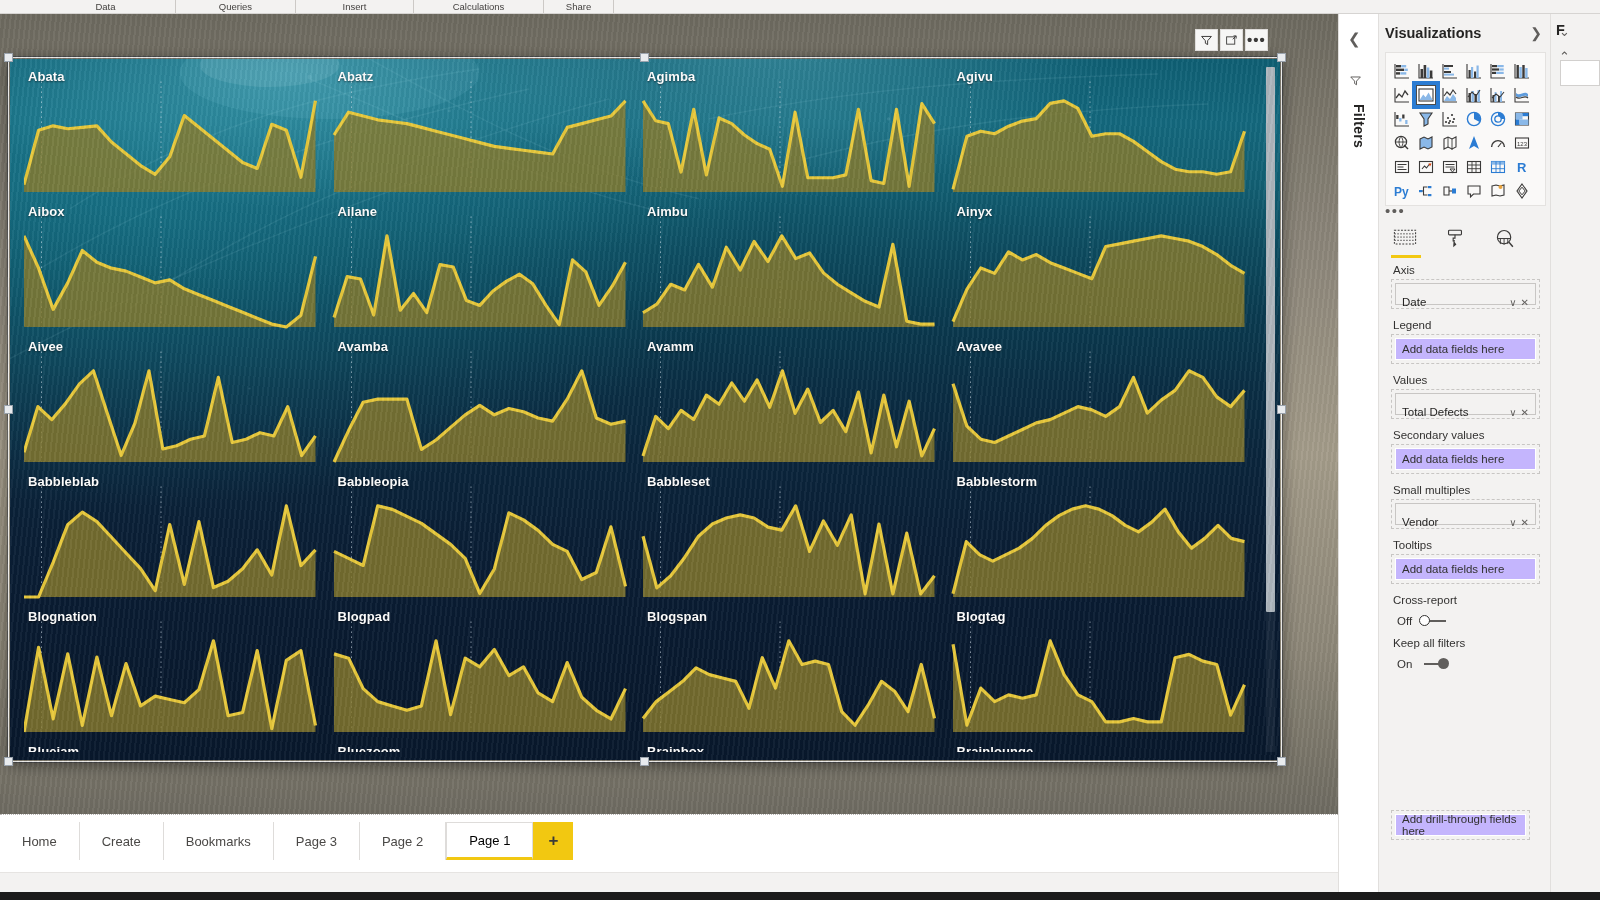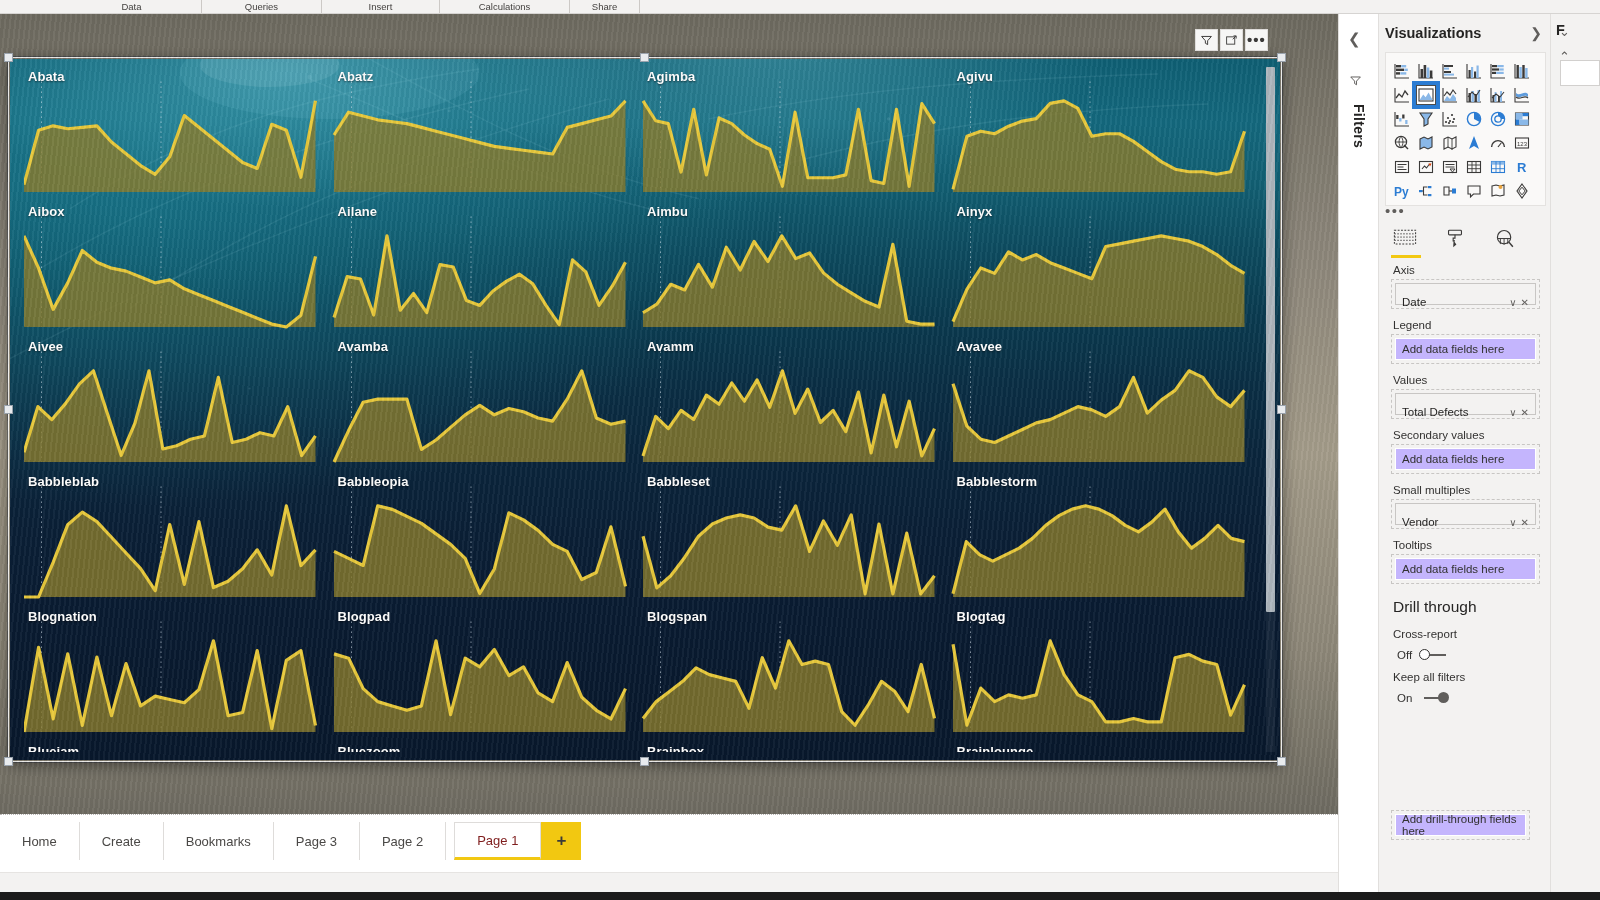--- a/index.html
+++ b/index.html
@@ -11,21 +11,21 @@
   }
 
   
   #ribbon-strip {
     position: absolute; left: 0; top: 0; width: 1600px; height: 14px;
     background: #f3f2f1;
     border-bottom: 1px solid #d6d4d2;
   }
   #ribbon-tabs {
     display: flex; align-items: center; height: 13px;
-    padding-left: 62px;
+    padding-left: 36px;
   }
   .ribbon-tab {
     font-size: 9.5px; color: #444240;
     border-right: 1px solid #ccc9c6;
     height: 13px; line-height: 13px;
     text-align: center;
   }
   .ribbon-tab.rt0 { width: 140px; }
   .ribbon-tab.rt1 { width: 120px; }
   .ribbon-tab.rt2 { width: 118px; }
@@ -155,26 +155,25 @@
   #page-tabs { display: flex; align-items: stretch; height: 38px; margin-top: 7px; }
   .page-tab {
     display: flex; align-items: center; justify-content: center;
     font-size: 13px; color: #4a4846;
     border-right: 1px solid #dedcda;
     padding: 0 22px;
     height: 38px;
     background: transparent;
   }
   .page-tab.active {
-    color: #7f1d1d;
+    color: #000000;
     background: #ffffff;
     border: 1px solid #dedcda;
     border-bottom: 3px solid #f2c811;
     border-right: 1px solid #dedcda;
-    margin-left: 8px;
   }
   #add-page-btn {
     width: 40px; height: 38px; background: #f2c811;
     display: flex; align-items: center; justify-content: center;
     color: #3b3a39; font-size: 17px; font-weight: bold;
   }
   #page-bar-footer {
     position: absolute; left: 0; bottom: 0; width: 100%; height: 26px;
     background: #f3f2f1; border-top: 1px solid #e6e4e2;
   }
@@ -973,21 +972,20 @@
           <span class="chip-ctl">✕</span>
         </div>
       </div>
       <div class="well-label">Tooltips</div>
       <div class="well-box empty">
         <div class="well-empty">Add data fields here</div>
       </div>
     </div>
 
   <div id="drill-section">
-    <div id="drill-title">Drill through</div>
 
     <div class="well-label">Cross-report</div>
     <div class="toggle-row">
       <span class="toggle-txt">Off</span>
       <span class="sw">
           <span class="track"></span>
           <span class="knob-off"></span>
         </span>
     </div>
 

